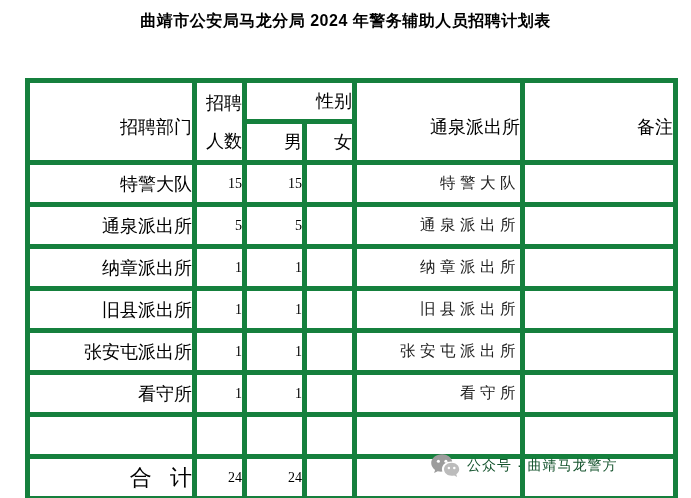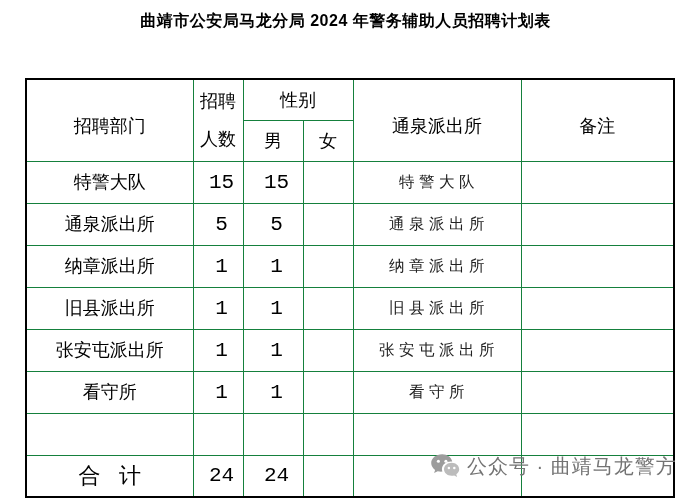--- a/index.html
+++ b/index.html
@@ -29,22 +29,22 @@
     left: 25px;
     top: 78px;
   }
   table.recruit {
     border-collapse: collapse;
     table-layout: fixed;
     width: 648px;
     border: 2px solid #000;
   }
   table.recruit th, table.recruit td {
-    border: 1px solid #15803d;
-    text-align: center;
+    border: 5px solid #15803d;
+    text-align: right;
     vertical-align: middle;
     overflow: hidden;
     font-weight: normal;
   }
   
   col.c-dept   { width: 167px; }
   col.c-count  { width: 50px; }
   col.c-male   { width: 60px; }
   col.c-female { width: 50px; }
   col.c-loc    { width: 168px; }
@@ -65,22 +65,22 @@
   }
   .th-count {
     white-space: pre-line;
     line-height: 38px;
     vertical-align: middle;
   }
   td.dept-cell {
     font-size: 18px;
   }
   td.num-cell {
-    font-family: Liberation Mono, monospace;
-    font-size: 21px;
+    font-family: Liberation Serif, serif;
+    font-size: 14px;
     text-align: left;
     padding-left: 7px;
   }
   td.loc-cell {
     font-family: "Liberation Serif", serif;
     font-size: 15.5px;
     letter-spacing: 4.5px;
     color: #222;
     padding-left: 4px;
   }
@@ -93,22 +93,22 @@
     left: 430px;
     top: 451px;
     width: 261px;
     height: 30px;
     display: flex;
     align-items: center;
     gap: 7px;
     pointer-events: none;
   }
   .wm-text {
-    font-size: 20px;
-    color: #737373;
+    font-size: 14px;
+    color: #14532d;
     letter-spacing: 1px;
     white-space: nowrap;
     font-family: "Liberation Sans", sans-serif;
   }
   .wm-icon { flex: 0 0 auto; display: block; }
 </style>
 </head>
 <body>
 
 <div class="page">

